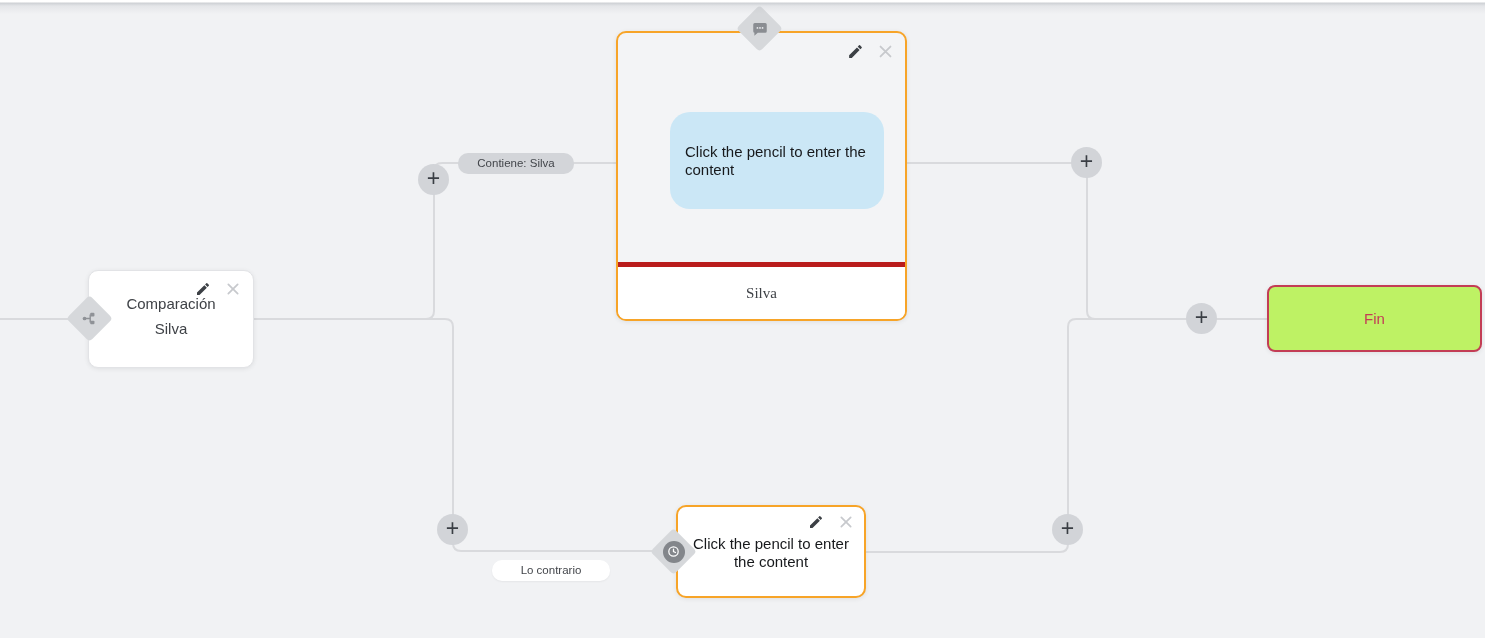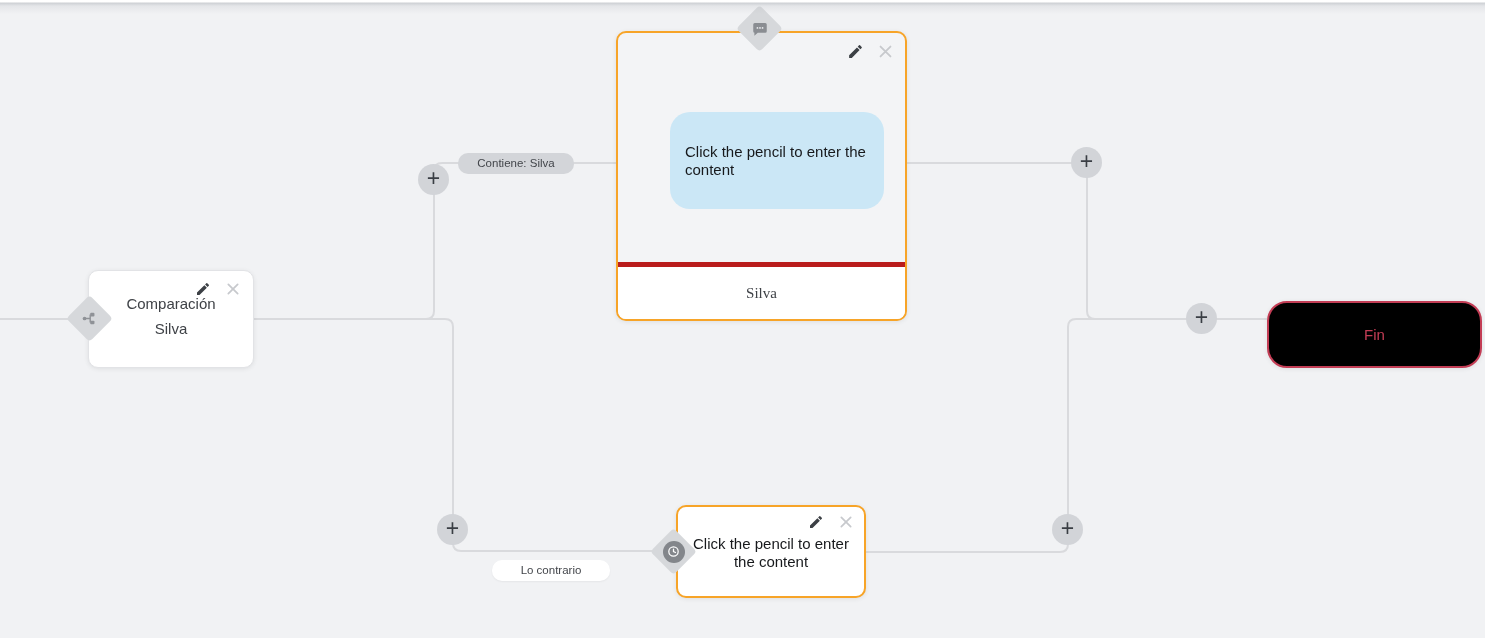--- a/index.html
+++ b/index.html
@@ -30,22 +30,22 @@
   .bubble{position:absolute;left:52px;top:79px;width:214px;height:97px;background:#cbe7f6;border-radius:20px;
     display:flex;align-items:center;box-sizing:border-box;padding:0 15px;}
   .bubble div{font-size:15px;line-height:1.2;color:#17191c;}
   .message-footer{position:absolute;left:0;right:0;bottom:0;height:52px;background:#ffffff;
     border-top:5px solid #b91c1c;display:flex;align-items:center;justify-content:center;
     font-size:15px;color:#3f4247;font-family:Liberation Serif, serif;}
 
   .delay-node{left:676px;top:505px;width:190px;height:93px;background:#ffffff;border:2px solid #f7a428;}
   .delay-text{padding:28px 10px 0;text-align:center;font-size:15px;line-height:1.2;color:#17191c;}
 
-  .end-node{left:1267px;top:285px;width:215px;height:67px;background:#000000;border:2px solid #c33d55;border-radius:20px;
-    display:flex;align-items:center;justify-content:center;font-size:15px;color:#c33d55;margin-top:16px;}
+  .end-node{left:1267px;top:285px;width:215px;height:67px;background:#bef264;border:2px solid #c33d55;border-radius:8px;
+    display:flex;align-items:center;justify-content:center;font-size:15px;color:#c33d55;}
 
   .diamond-wrap{position:absolute;z-index:3;width:33px;height:33px;display:flex;align-items:center;justify-content:center;}
   .diamond-bg{position:absolute;inset:0;background:#d6d8db;border-radius:4px;transform:rotate(45deg);}
   .diamond-wrap svg{position:relative;z-index:1;display:block;}
   .clock-disc{position:relative;z-index:1;width:22px;height:22px;border-radius:50%;background:#83868b;
     display:flex;align-items:center;justify-content:center;}
 </style>
 </head>
 <body>
 

